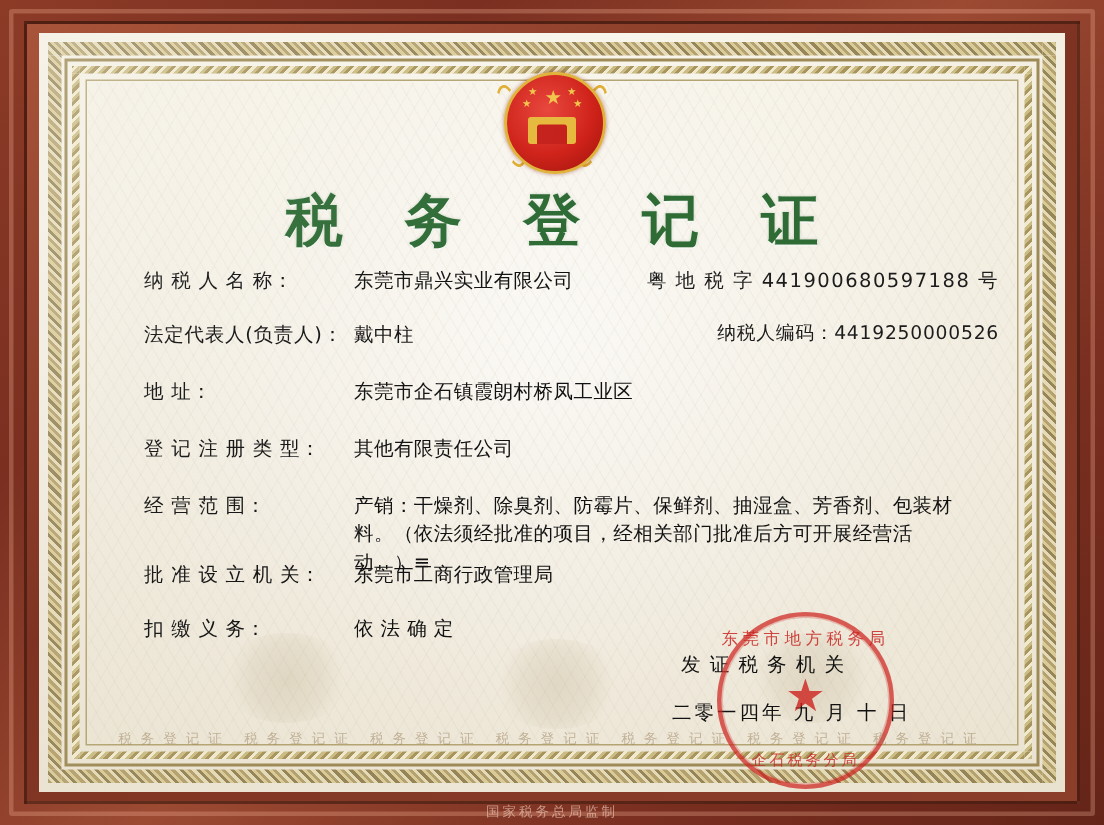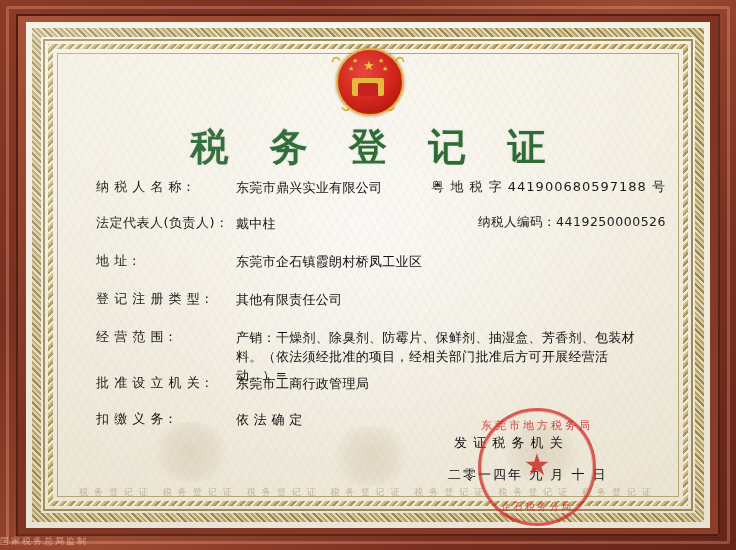--- a/index.html
+++ b/index.html
@@ -325,21 +325,21 @@
     text-align: center;
     font-size: 9px;
     color: rgba(140,110,70,0.45);
     letter-spacing: 6px;
     white-space: nowrap;
   }
   #footer-note {
     position: absolute;
     left: 0; right: 0;
     bottom: 2px;
-    text-align: left;
+    text-align: center;
     font-size: 9px;
     color: rgba(255,225,210,0.55);
     letter-spacing: 2px;
   }
 
   
   #glass-sheen {
     position: absolute;
     left: 26px; top: 22px;
     width: 684px; height: 506px;

